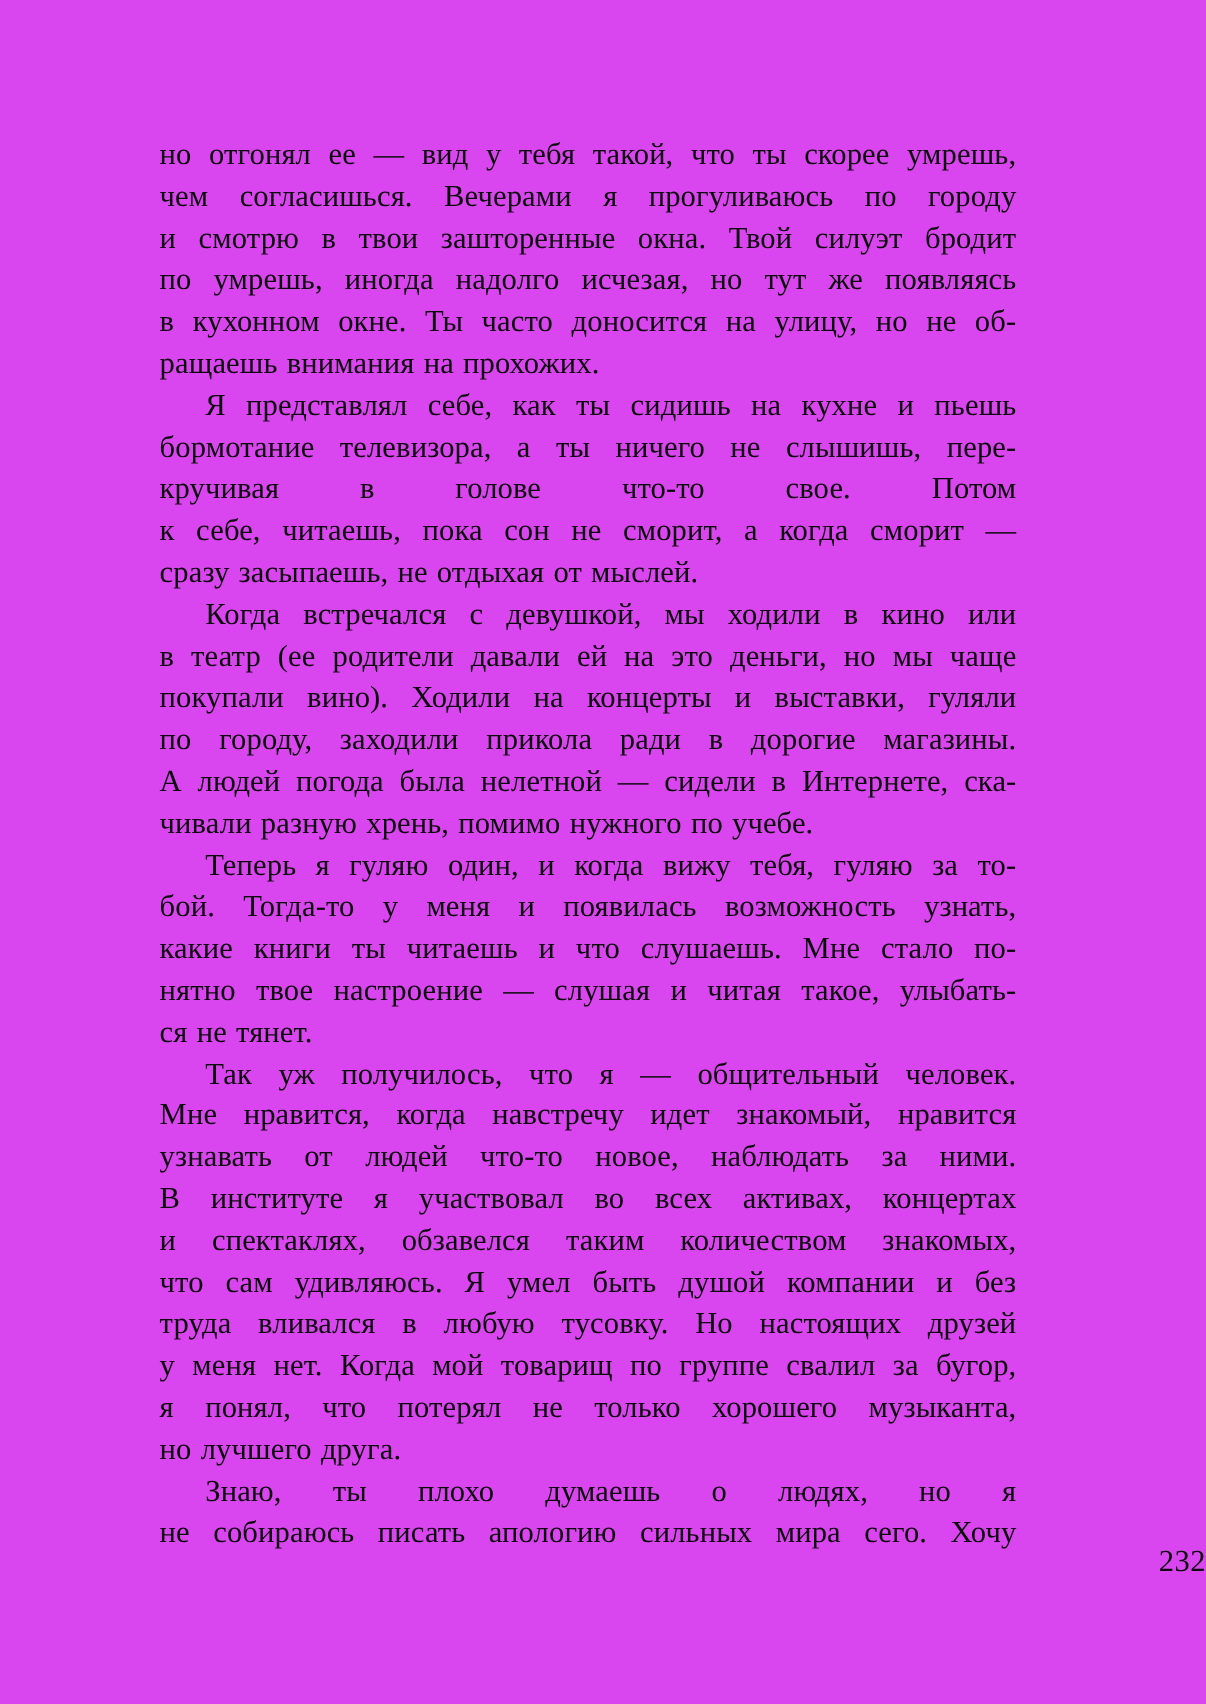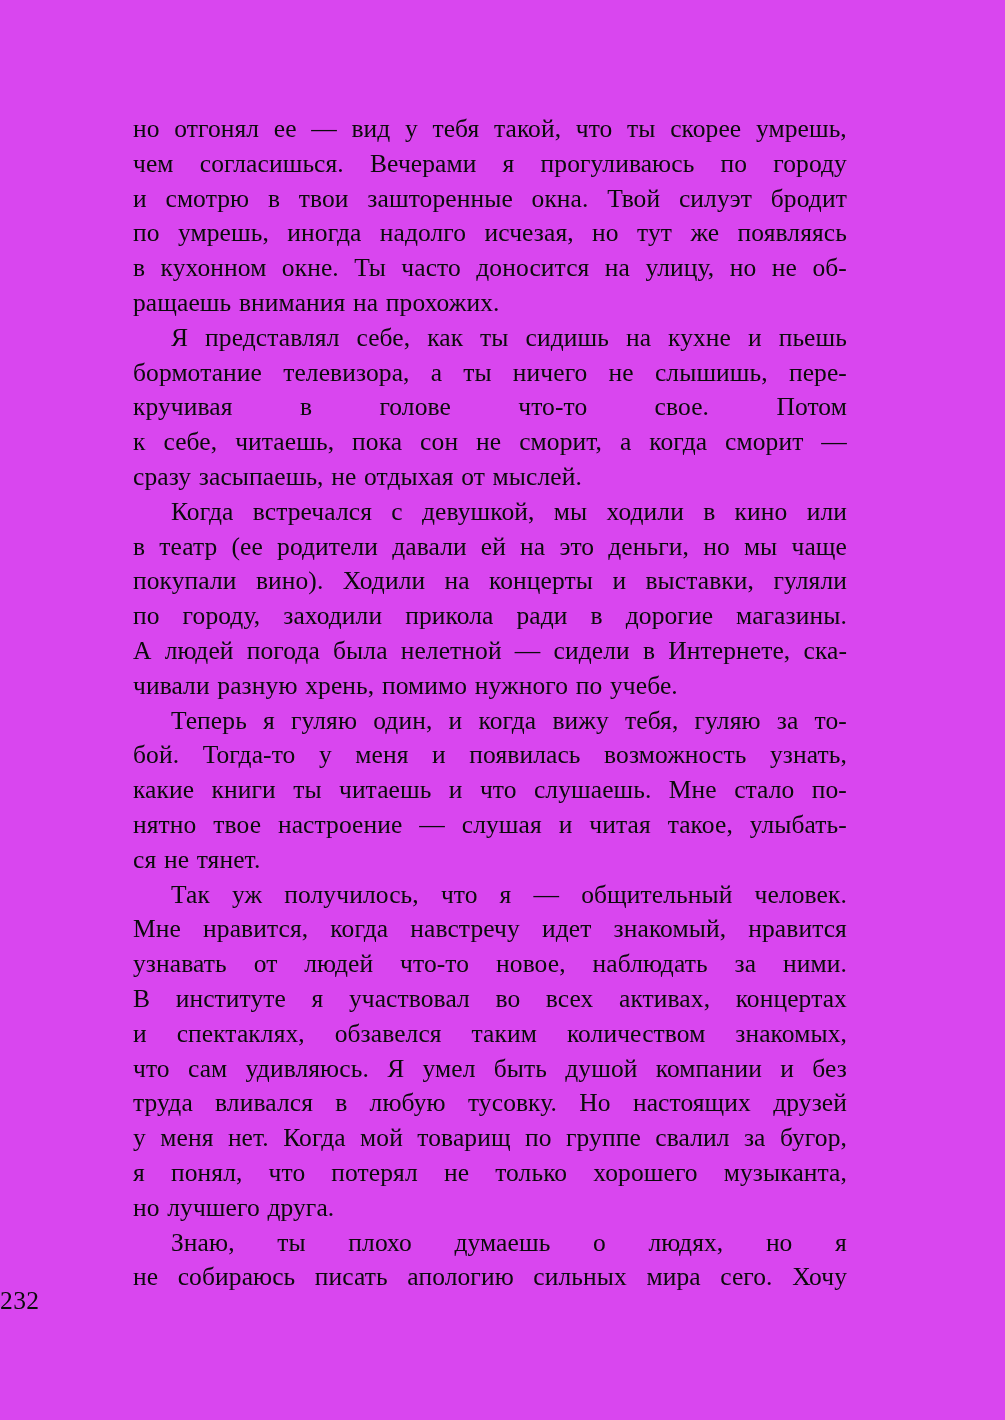--- a/index.html
+++ b/index.html
@@ -64,21 +64,21 @@
     text-indent: 0;
     padding-left: 38px;
     width: 676px;
   }
 
   #page-number {
     position: absolute;
     left: 0;
     top: 1286px;
     width: 1005px;
-    text-align: left;
+    text-align: right;
     font-size: 25.5px;
     line-height: 30px;
     letter-spacing: 0.4px;
   }
 </style>
 </head>
 <body style="color: rgb(11, 11, 11);">
 
 <div id="page" style="background: #d946ef;">
 

